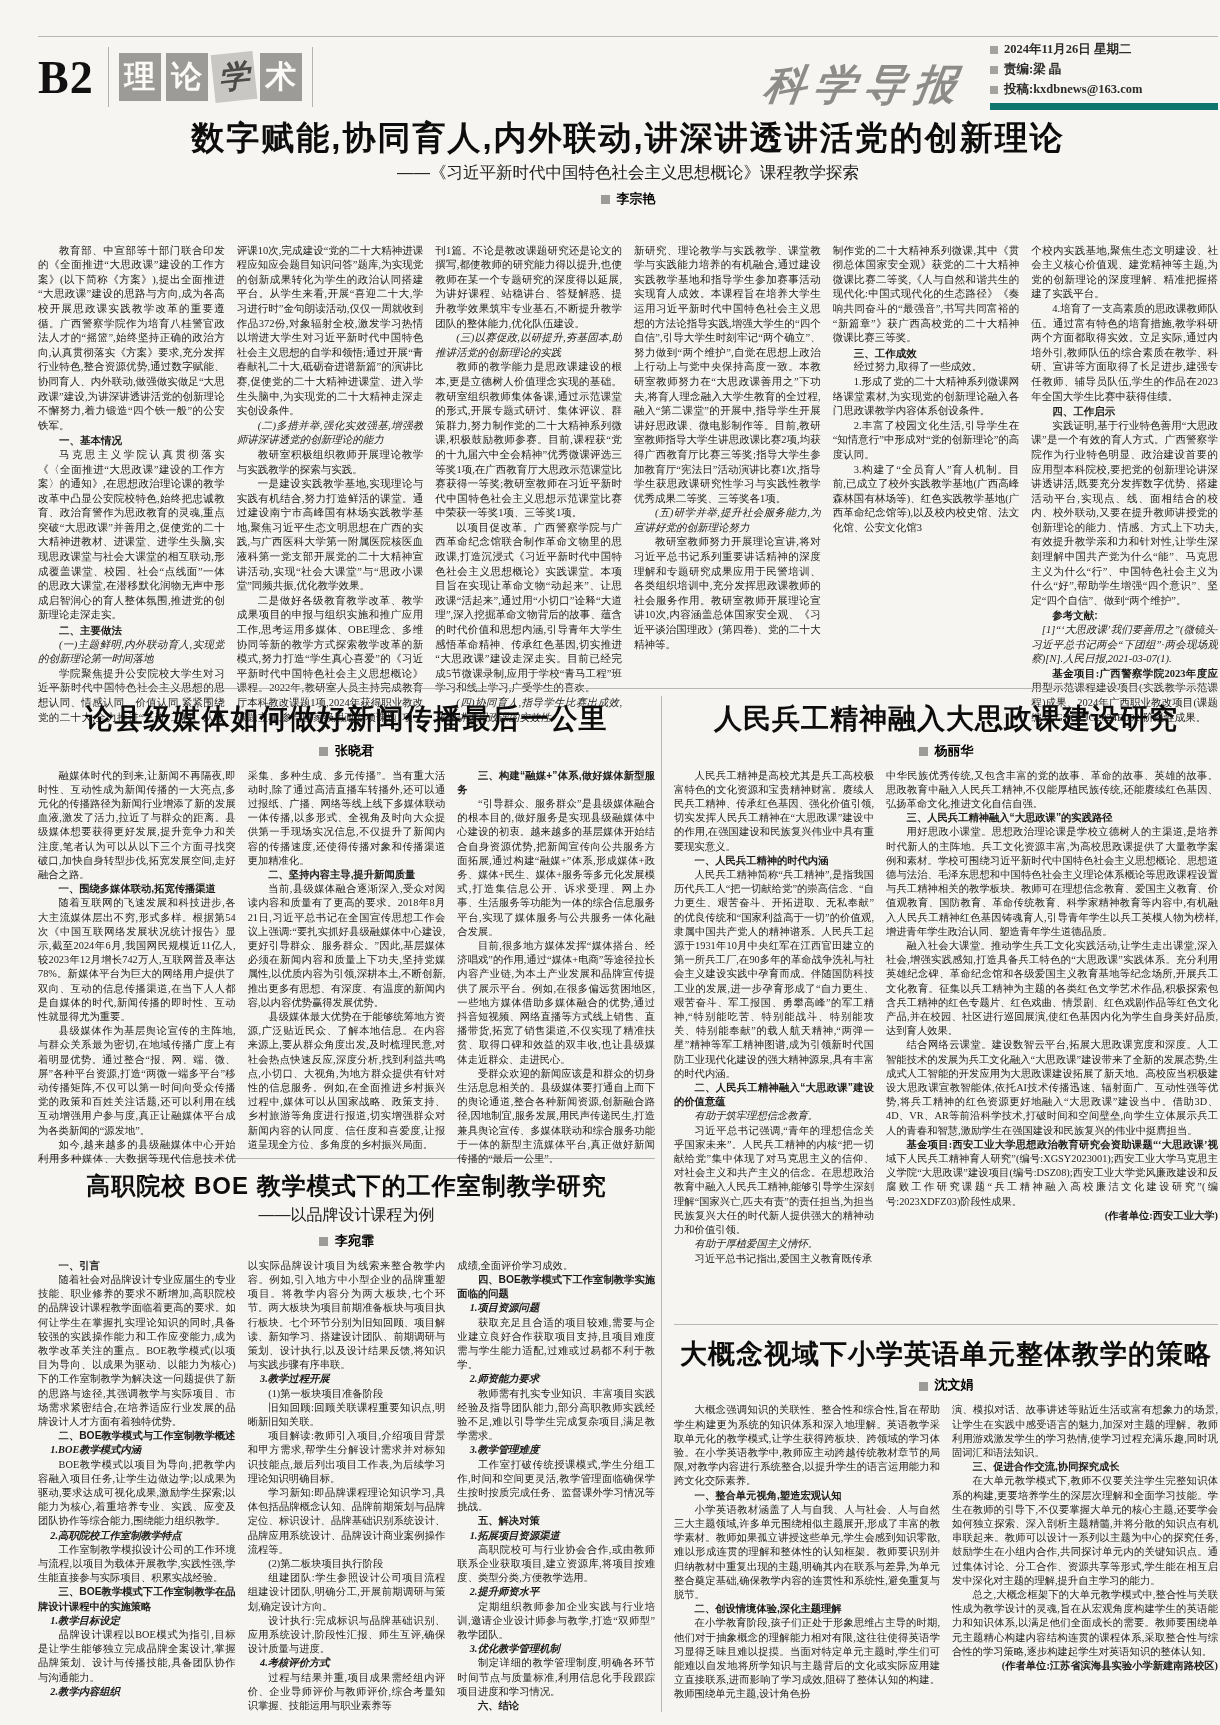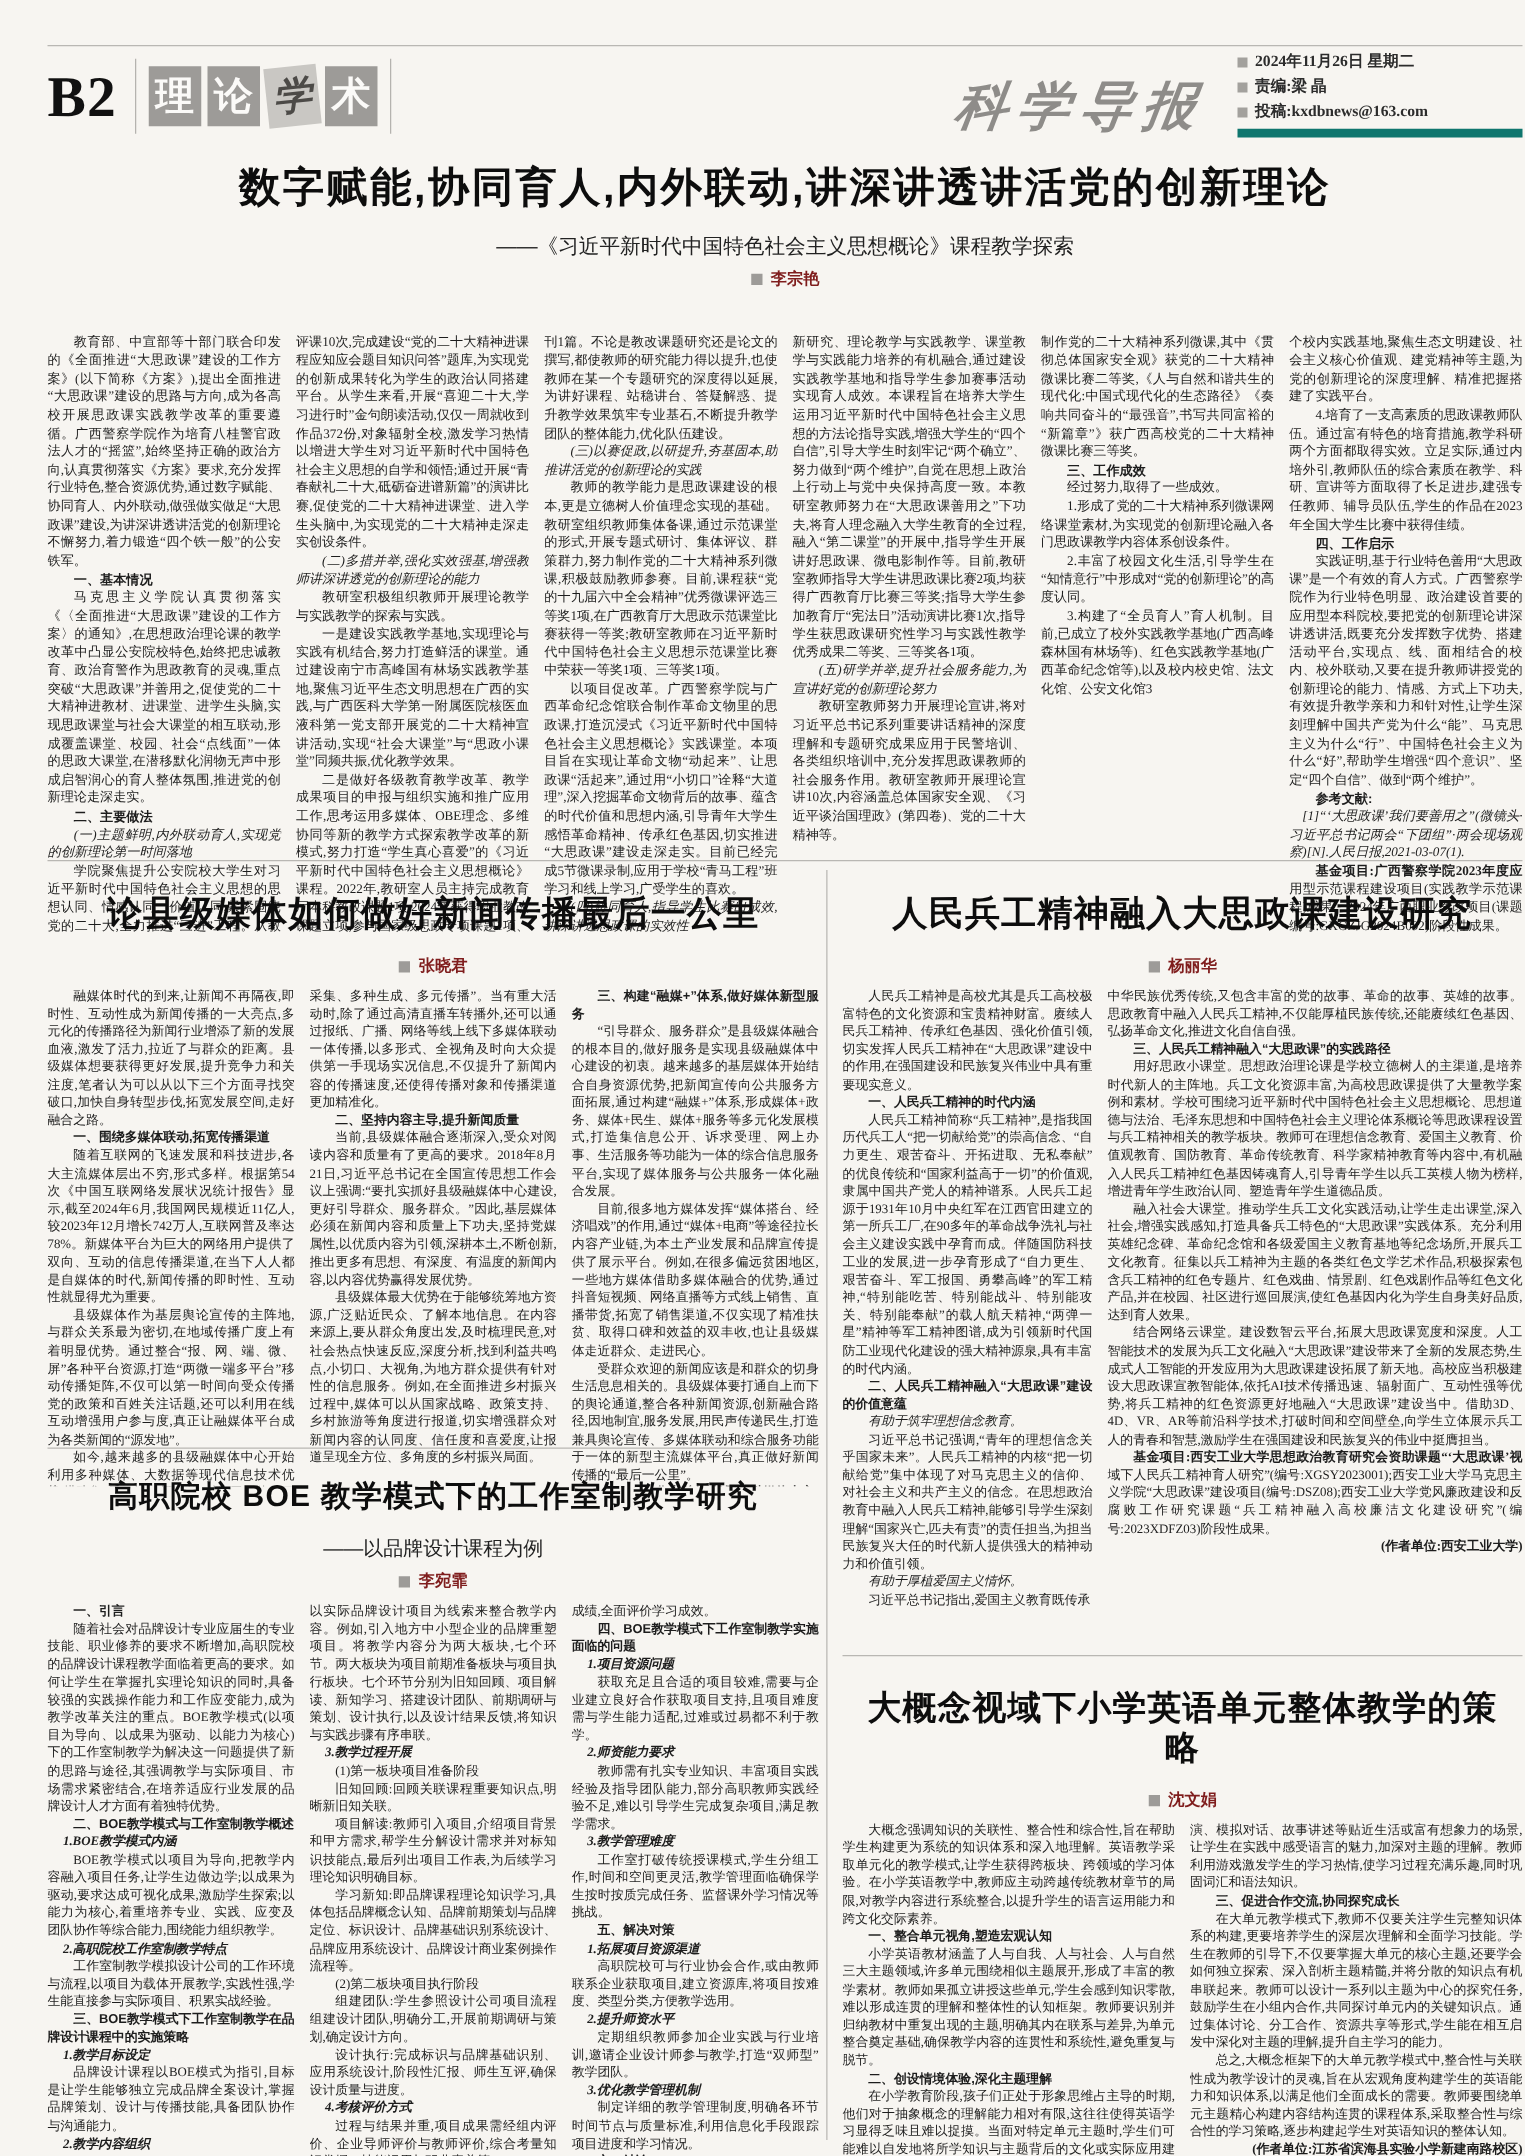--- a/index.html
+++ b/index.html
@@ -18,23 +18,23 @@
   .hdr-right{display:flex;align-items:flex-end;gap:26px;}
   .papername{font-family:"DejaVu Serif","Liberation Serif",serif;font-style:italic;font-weight:bold;
              font-size:42px;color:#8e8c89;letter-spacing:8px;transform:skewX(-8deg);line-height:1;padding-bottom:4px;}
   .pubinfo{font-size:12.5px;color:#2c2c2c;border-bottom:7px solid #0f766e;padding-bottom:5px;min-width:228px;}
   .pubinfo .row{display:flex;align-items:center;margin-top:3px;font-weight:bold;
                 font-family:"Liberation Serif","DejaVu Serif",serif;}
   .sq{display:inline-block;width:8px;height:8px;background:#a3a19d;margin-right:6px;flex:none;}
   
   .art{position:absolute;}
   .a-title{font-family:"Liberation Sans","DejaVu Sans",sans-serif;font-weight:bold;color:#0d0d0d;
-           text-align:center;line-height:1.2;margin:16px;}
+           text-align:center;line-height:1.2;margin:4px;}
   .a-sub{font-family:"Liberation Sans","DejaVu Sans",sans-serif;text-align:center;color:#222;margin:4px 0 0;}
-  .byline{text-align:center;font-size:13px;color:#7f1d1d;margin:6px 0 0;font-weight:bold;}
+  .byline{text-align:center;font-size:13px;color:#000000;margin:6px 0 0;font-weight:bold;}
   .byline .sq{width:9px;height:9px;background:#9d9b98;margin-right:7px;vertical-align:middle;}
   .cols{display:flex;gap:12px;margin-top:9px;}
   .col{flex:1;overflow:hidden;}
   .col-narrow{flex:none;width:200px;overflow:hidden;}
   .b{margin:0;text-align:justify;}
   .b-p{text-indent:2em;}
   .b-c{text-indent:0;}
   .b-h{font-weight:bold;text-indent:2em;font-family:"Liberation Sans","DejaVu Sans",sans-serif;}
   .b-k{font-weight:normal;font-style:italic;text-indent:2em;}
   .b-n{font-weight:bold;font-style:italic;text-indent:1.2em;}

